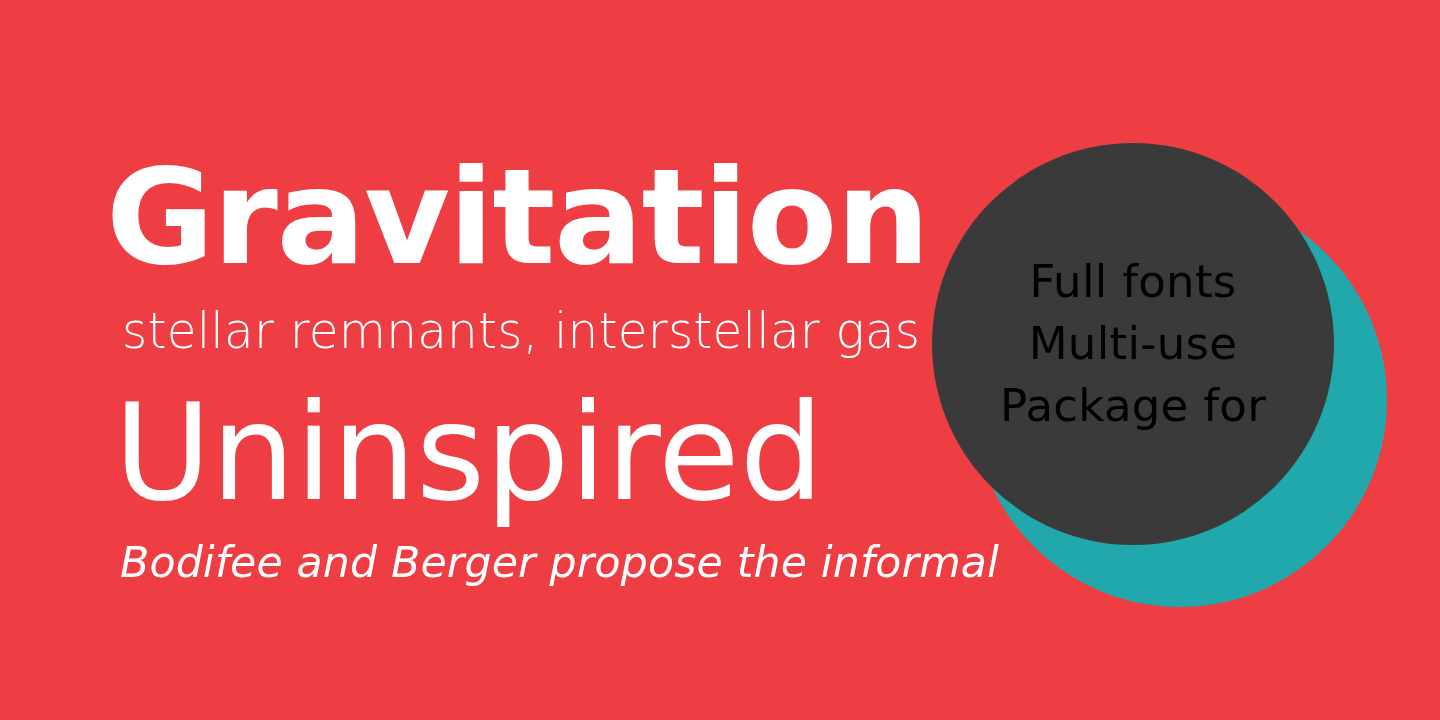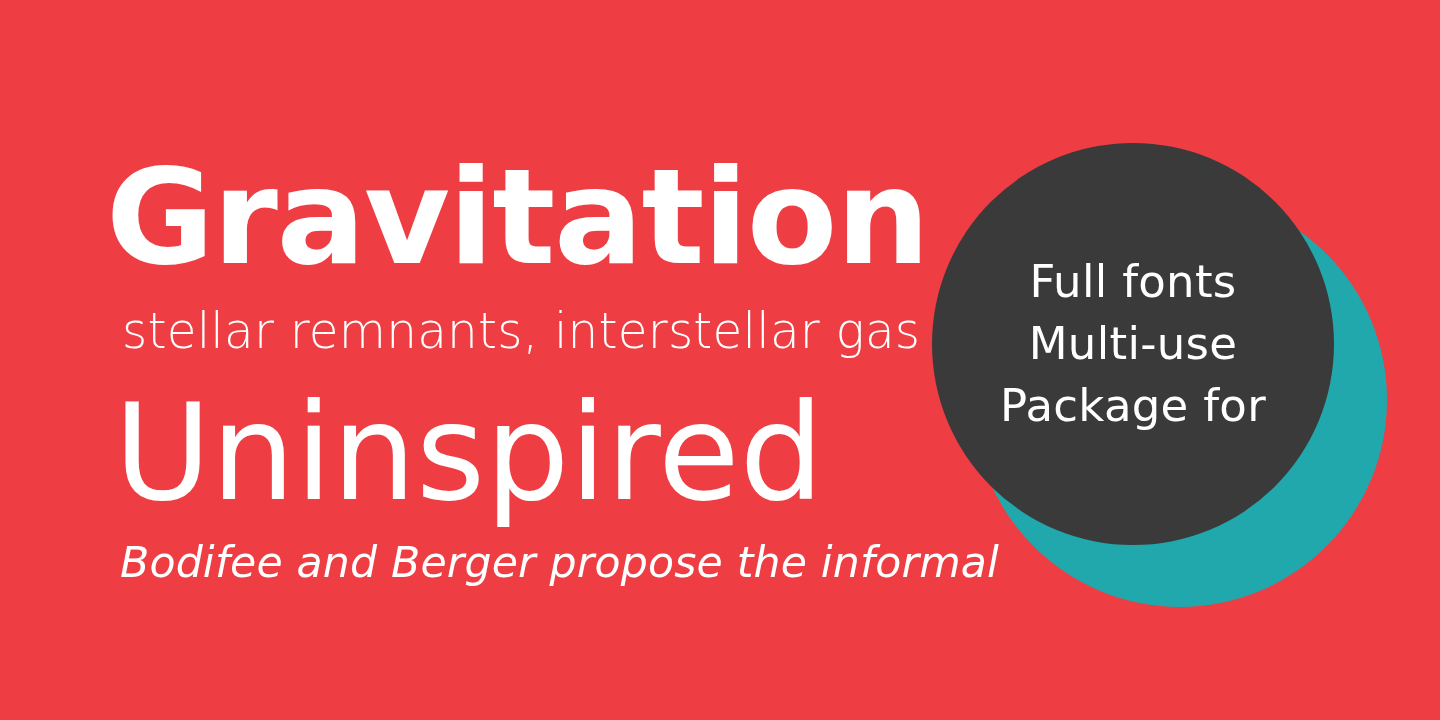--- a/index.html
+++ b/index.html
@@ -127,21 +127,21 @@
     position: absolute;
     left: 32px;
     top: 33px;
     width: 402px;
     height: 402px;
     display: flex;
     flex-direction: column;
     align-items: center;
     justify-content: center;
     text-align: center;
-    color: #ffffff;
+    color: #000000;
     font-family: "DejaVu Sans", sans-serif;
     font-weight: 400;
     font-size: 45px;
     line-height: 62px;
     letter-spacing: 0.3px;
   }
 
   .badge-text .badge-line {
     display: block;
     white-space: nowrap;

